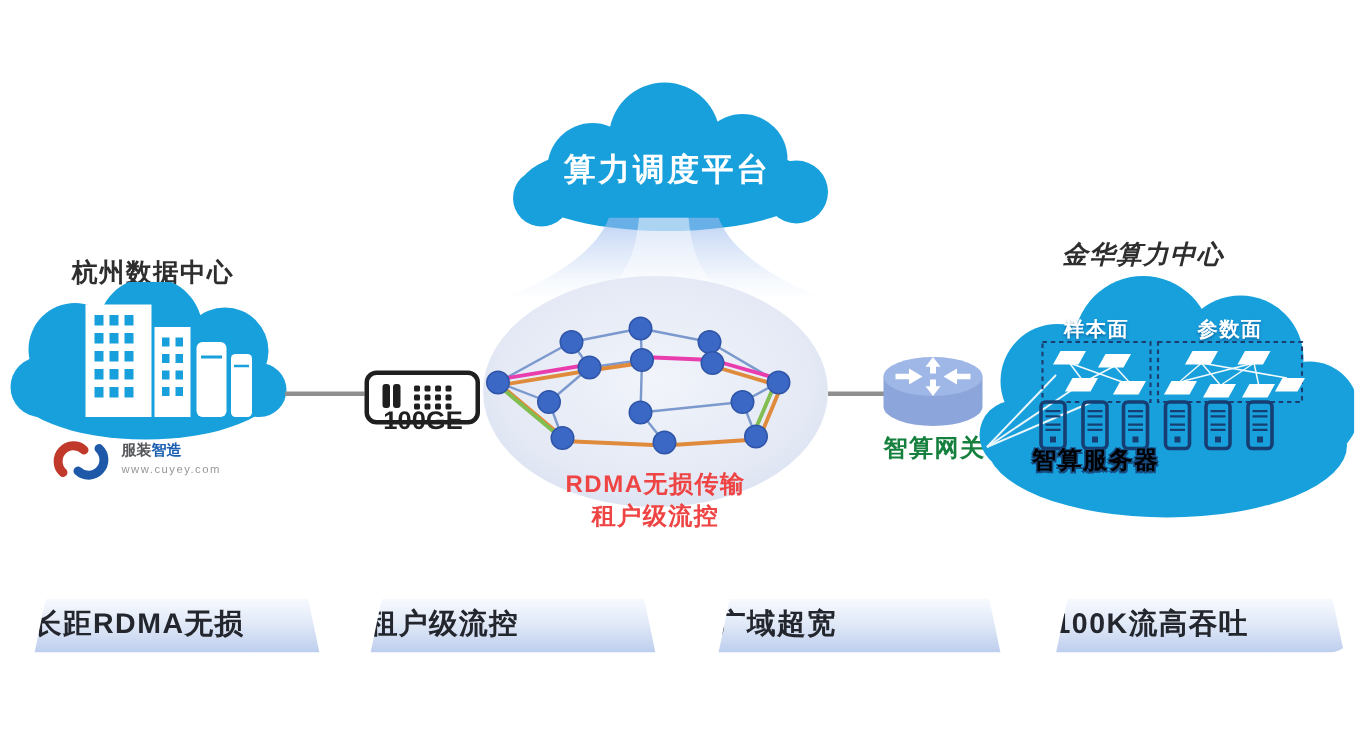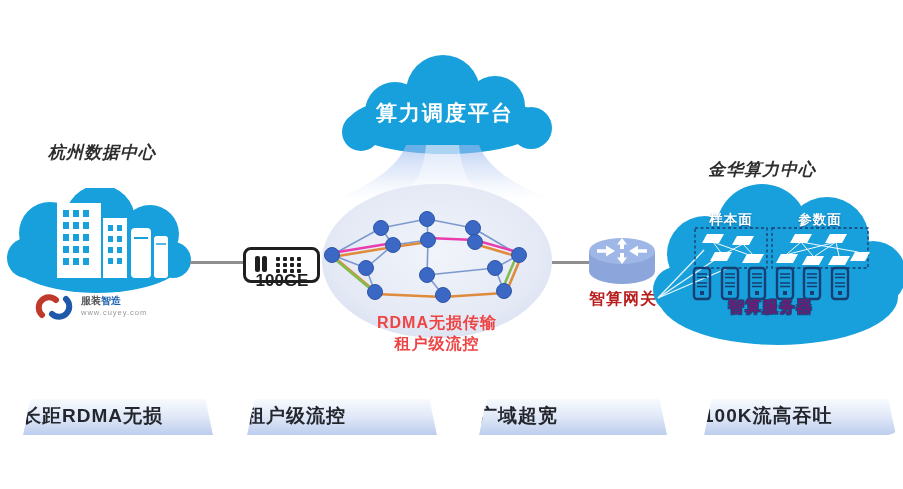--- a/index.html
+++ b/index.html
@@ -3,24 +3,24 @@
 <meta charset="utf-8">
 <style>
   html,body{margin:0;padding:0;background:#fff;}
   .canvas{position:relative;width:903px;height:435px;background:#fff;overflow:hidden;
           font-family:"Liberation Sans","DejaVu Sans",sans-serif;border-radius:17px;}
   .abs{position:absolute;}
   .site-title{font-size:17px;font-weight:bold;color:#2e2e2e;text-align:center;letter-spacing:1px;}
   .cloud-label{font-size:21px;font-weight:bold;color:#fff;text-align:center;letter-spacing:2px;}
   .mesh-label{font-size:16px;font-weight:bold;color:#ef4444;text-align:center;letter-spacing:1px;}
   .dev-label{font-size:17px;font-weight:bold;color:#202020;text-align:center;}
-  .gw-label{font-size:16px;font-weight:bold;color:#b91c1c;text-align:center;letter-spacing:1px;}
+  .gw-label{font-size:16px;font-weight:bold;color:#15803d;text-align:center;letter-spacing:1px;}
   .plane-label{font-size:13.5px;font-weight:bold;color:#fff;text-align:center;letter-spacing:1px;
                text-shadow:0 1px 2px rgba(0,60,120,.55);}
-  .servers-label{font-size:16px;font-weight:bold;color:#701a75;text-align:center;letter-spacing:1px;
+  .servers-label{font-size:16px;font-weight:bold;color:#000000;text-align:left;letter-spacing:1px;
                  text-shadow:-1px -1px 0 #174a7f,1px -1px 0 #174a7f,-1px 1px 0 #174a7f,1px 1px 0 #174a7f;}
   .banner{height:41px;
           clip-path:polygon(4.5% 0,95.5% 0,100% 100%,0 100%);
           background:linear-gradient(180deg,#f7fafe 0%,#e2eaf8 40%,#b3c6ea 100%);}
   .banner-text{margin-top:4px;font-size:19px;font-weight:bold;color:#23262d;letter-spacing:1px;}
   .conn{height:2.5px;background:#8f8f8f;}
   .cpe-box{width:77px;height:36px;border:3.5px solid #1f1f1f;border-radius:8px;background:#fff;box-sizing:border-box;}
   .cpe-bar{position:absolute;width:4.5px;height:16px;background:#1f1f1f;border-radius:2px;top:6px;}
   .cpe-dot{position:absolute;width:3.5px;height:3.5px;background:#1f1f1f;border-radius:1px;}
   .logo-text{font-size:10px;font-weight:bold;line-height:15px;white-space:nowrap;}
@@ -114,21 +114,21 @@
       <circle cx="109" cy="93" r="7.5"></circle>
         <circle cx="177" cy="86" r="7.5"></circle>
         <circle cx="57" cy="110" r="7.5"></circle>
       <circle cx="125" cy="113" r="7.5"></circle>
         <circle cx="186" cy="109" r="7.5"></circle>
     </g>
   </svg>
   <div class="abs mesh-label" style="left:318px;top:313px;width:238px;">RDMA无损传输</div>
   <div class="abs mesh-label" style="left:318px;top:334px;width:238px;">租户级流控</div>
 
-  <div class="abs site-title" style="left:12px;top:141px;width:180px;font-style:italic;">杭州数据中心</div>
+  <div class="abs site-title" style="left:12px;top:170px;width:180px;">杭州数据中心</div>
 
   <svg class="abs" style="left:5px;top:188px;" width="190" height="108" viewBox="0 0 190 108">
     <g fill="#18A0DC">
       <ellipse cx="92" cy="70" rx="88" ry="35"></ellipse>
       <circle cx="45" cy="45" r="31"></circle>
       <circle cx="95" cy="32" r="35"></circle>
       <circle cx="145" cy="46" r="29"></circle>
       <circle cx="22" cy="70" r="20"></circle>
       <circle cx="168" cy="72" r="18"></circle>
     </g>

